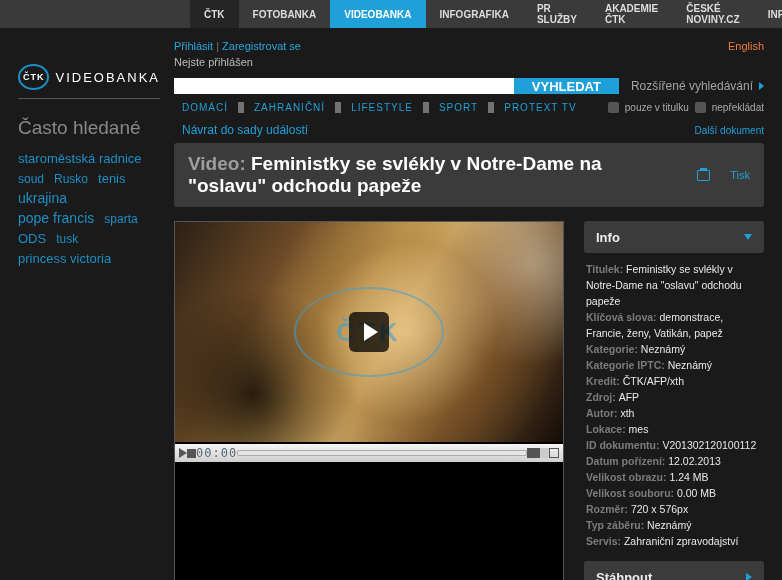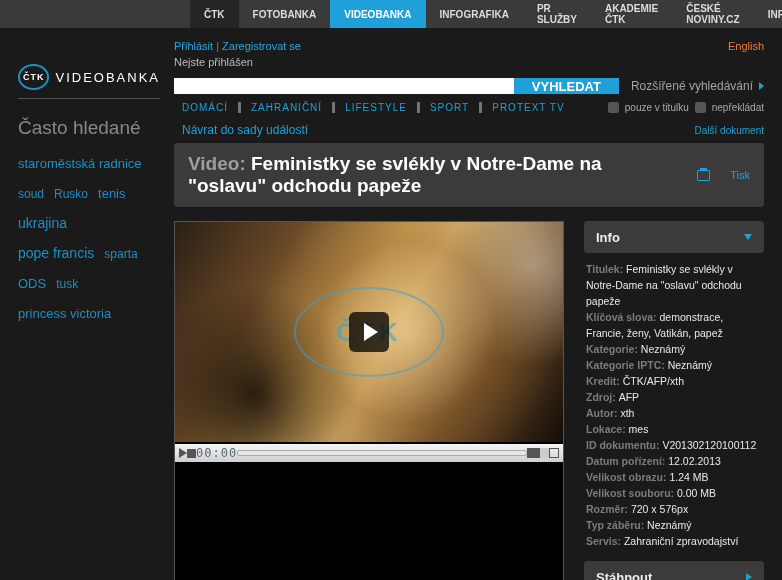--- a/index.html
+++ b/index.html
@@ -13,36 +13,36 @@
   .topbar .tab.selected-blue{background:#20A0D8;color:#fff;position:relative;}
   .topbar .tab.selected-blue::after{content:"";position:absolute;bottom:-5px;left:50%;margin-left:-5px;border:5px solid transparent;border-top-color:#20A0D8;}
   
   .page{display:flex;padding:12px 18px 30px 18px;gap:14px;}
   .leftcol{width:142px;flex:none;}
   .rightcol{flex:1;}
   .logo{display:flex;align-items:center;gap:6px;border-bottom:1px solid #555;padding:24px 0 8px 0;margin-bottom:18px;color:#fff;}
   .logo-mark{width:34px;height:26px;border:2px solid #1d8fc4;border-radius:50%/50%;display:flex;align-items:center;justify-content:center;font-size:9px;font-weight:bold;color:#fff;letter-spacing:1px;}
   .logo-text{font-size:13px;letter-spacing:2px;color:#fff;font-weight:300;}
   .often{color:#888;font-size:19px;font-weight:300;margin-bottom:10px;}
-  .tagcloud{line-height:29px;}
+  .tagcloud{line-height:19px;}
   .tagcloud span{color:#1d8fc4;margin-right:10px;cursor:pointer;display:inline-block;}
   
   .meta-row{display:flex;justify-content:space-between;align-items:flex-start;font-size:11px;margin-bottom:4px;}
   .login a{color:#2aa6e0;}
   .login .sep{color:#777;}
   .lang{color:#ef7c3e;cursor:pointer;}
   .not-logged{color:#bbb;font-size:11px;margin-bottom:10px;}
   .searchrow{display:flex;align-items:center;gap:12px;margin-bottom:8px;}
   .searchbox{flex:1;display:flex;height:16px;}
   .searchbox input{flex:1;border:none;background:#fff;padding:0 8px;font-size:13px;}
   .searchbox button{background:#20A0D8;border:none;color:#fff;font-weight:bold;padding:0 18px;font-size:13px;cursor:pointer;}
   .adv{color:#a3a3a3;font-size:12px;cursor:pointer;display:flex;align-items:center;gap:6px;}
   .chev{width:0;height:0;border-top:4px solid transparent;border-bottom:4px solid transparent;border-left:5px solid #20A0D8;}
   .catnav{display:flex;align-items:center;gap:0;font-size:10px;letter-spacing:1px;margin-bottom:2px;}
-  .catnav a{color:#20A0D8;padding:0 10px;border-left:3px solid #737373;}
+  .catnav a{color:#20A0D8;padding:0 10px;border-left:6px solid #737373;}
   .catnav a:first-child{border-left:none;padding-left:8px;}
   .checks{margin-left:auto;display:flex;align-items:center;gap:6px;font-size:10px;color:#aaa;letter-spacing:0;}
   .chk{width:11px;height:11px;background:#555;border-radius:2px;display:inline-block;}
   .midrow{display:flex;justify-content:space-between;align-items:center;margin:10px 0 6px 0;}
   .back{color:#20A0D8;font-size:12px;padding-left:8px;}
   .nextdoc{color:#20A0D8;font-size:10px;}
   .titlebar{background:#3b3b3b;border-radius:3px;padding:10px 14px;display:flex;justify-content:space-between;align-items:center;}
   .titlebar .t{color:#fff;font-size:19px;font-weight:bold;max-width:420px;}
   .titlebar .t .pfx{color:#9e9e9e;}
   .print{color:#20A0D8;font-size:11px;display:flex;align-items:center;gap:20px;cursor:pointer;}

